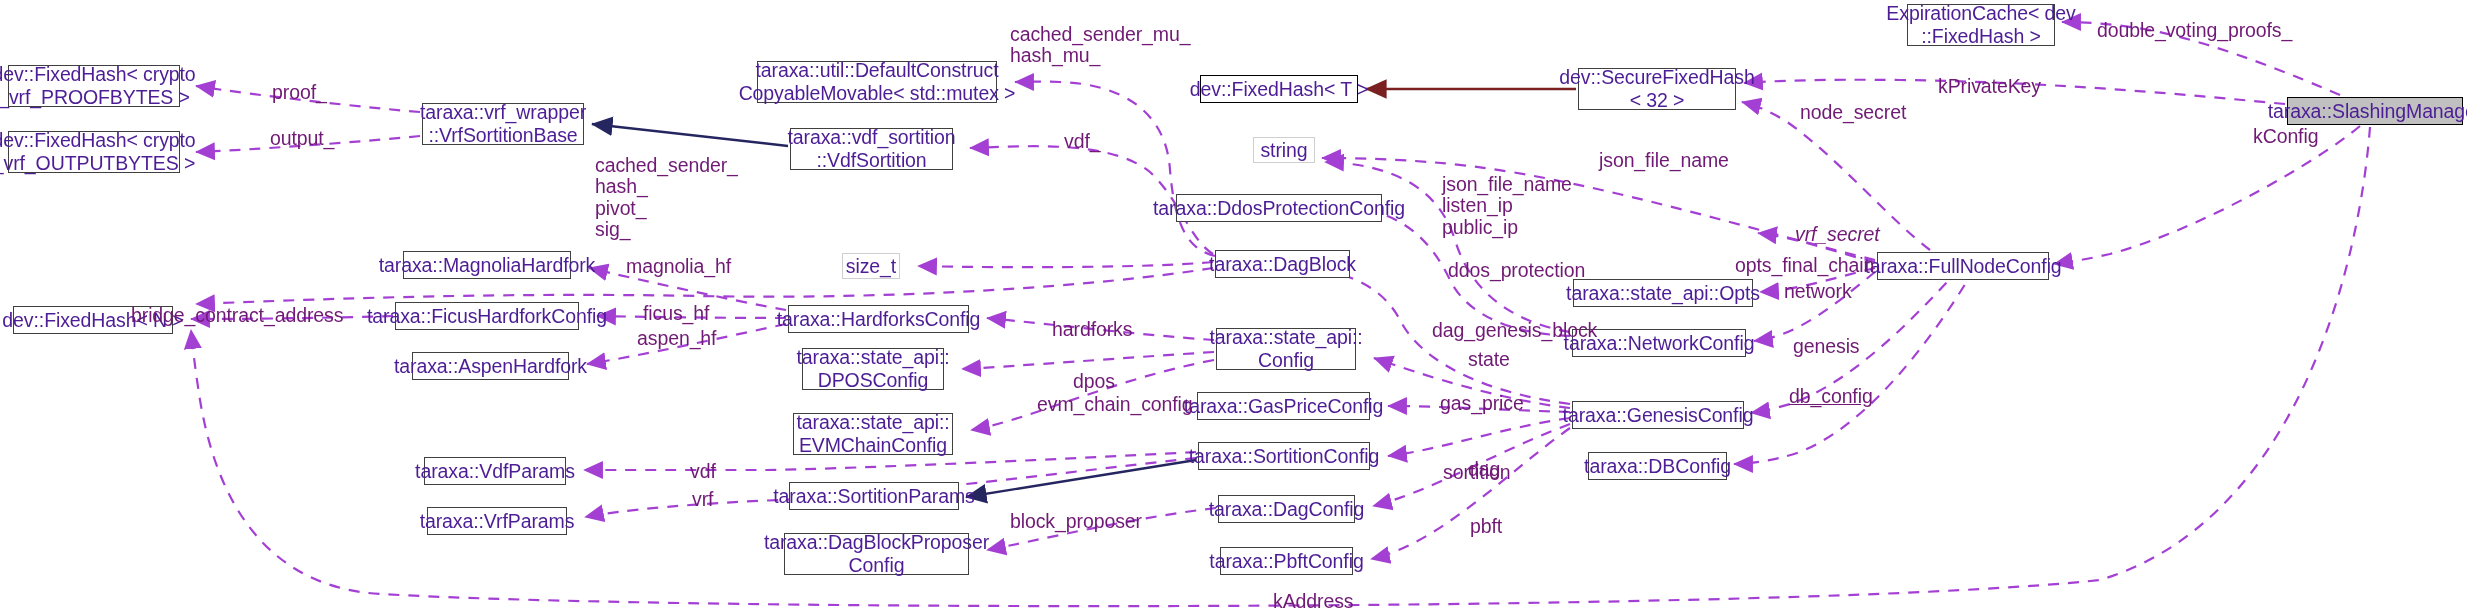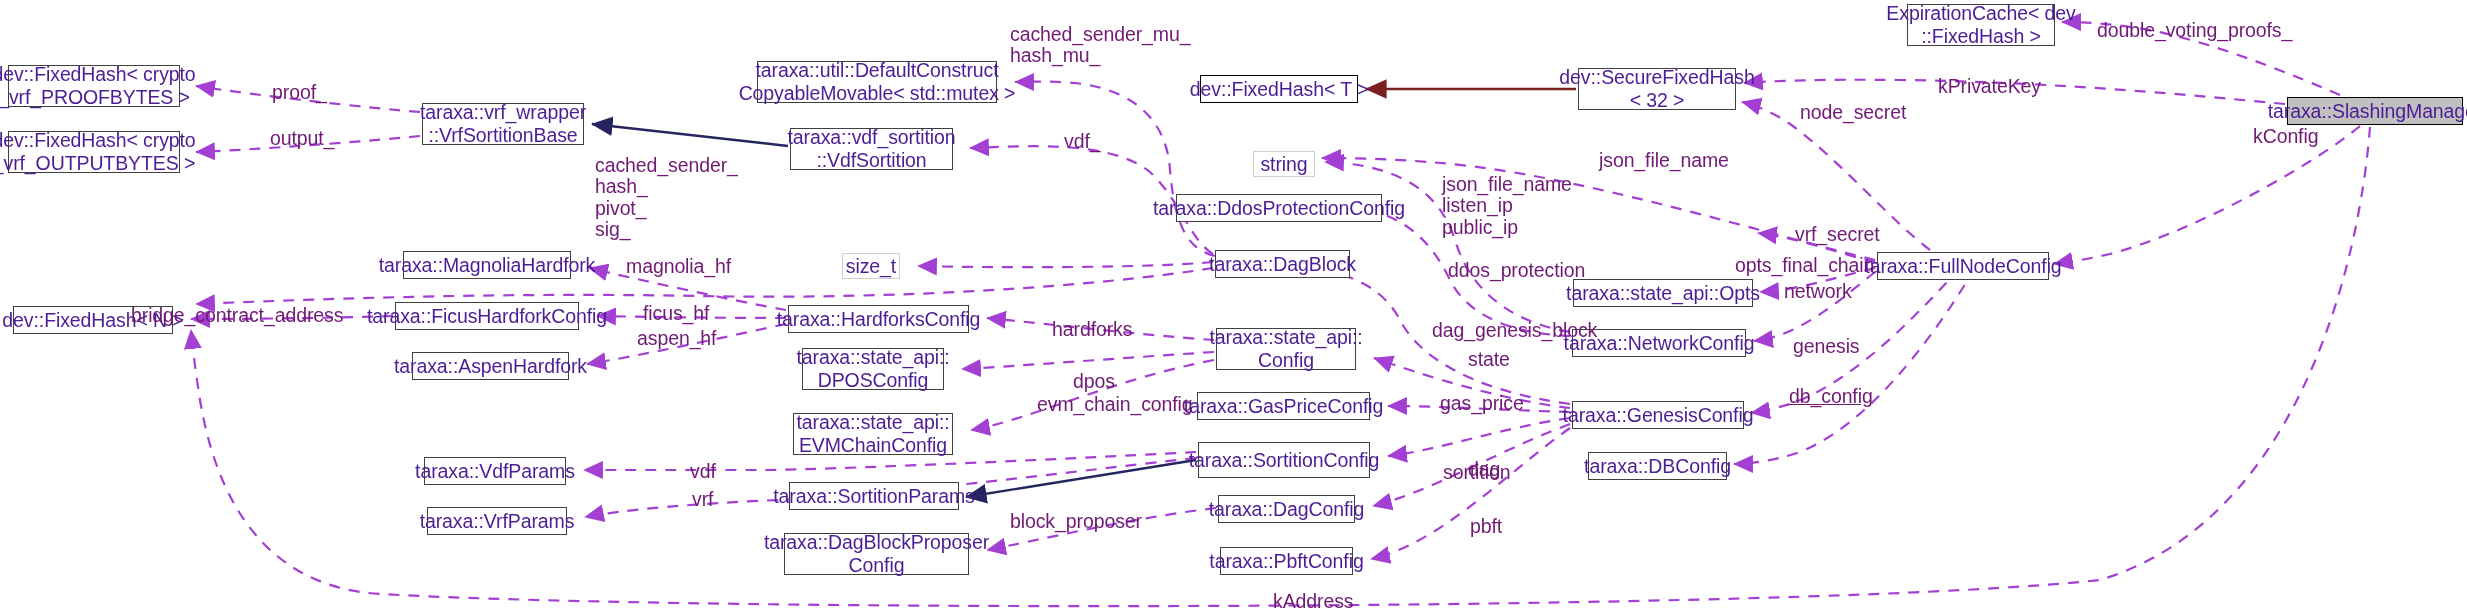--- a/index.html
+++ b/index.html
@@ -159,21 +159,21 @@
 _vrf_PROOFBYTES &gt;</span></div>
   <div class="node" style="left:8px;top:131px;width:172px;height:42px;"><span>dev::FixedHash&lt; crypto
 _vrf_OUTPUTBYTES &gt;</span></div>
   <div class="node" style="left:422px;top:103px;width:162px;height:42px;"><span>taraxa::vrf_wrapper
 ::VrfSortitionBase</span></div>
   <div class="node" style="left:757px;top:61px;width:240px;height:42px;"><span>taraxa::util::DefaultConstruct
 CopyableMovable&lt; std::mutex &gt;</span></div>
   <div class="node" style="left:790px;top:128px;width:163px;height:42px;"><span>taraxa::vdf_sortition
 ::VdfSortition</span></div>
   <div class="node plain" style="left:1200px;top:75px;width:158px;height:28px;"><span>dev::FixedHash&lt; T &gt;</span></div>
-  <div class="node faint" style="left:1253px;top:151px;width:62px;height:26px;"><span>string</span></div>
+  <div class="node faint" style="left:1253px;top:137px;width:62px;height:26px;"><span>string</span></div>
   <div class="node" style="left:1578px;top:68px;width:158px;height:42px;"><span>dev::SecureFixedHash
 &lt; 32 &gt;</span></div>
   <div class="node" style="left:1907px;top:4px;width:148px;height:42px;"><span>ExpirationCache&lt; dev
 ::FixedHash &gt;</span></div>
   <div class="node focus" style="left:2287px;top:97px;width:176px;height:28px;"><span>taraxa::SlashingManager</span></div>
   <div class="node" style="left:403px;top:251px;width:168px;height:28px;"><span>taraxa::MagnoliaHardfork</span></div>
   <div class="node" style="left:395px;top:302px;width:184px;height:28px;"><span>taraxa::FicusHardforkConfig</span></div>
   <div class="node" style="left:412px;top:352px;width:157px;height:28px;"><span>taraxa::AspenHardfork</span></div>
   <div class="node" style="left:13px;top:306px;width:160px;height:28px;"><span>dev::FixedHash&lt; N &gt;</span></div>
   <div class="node faint" style="left:842px;top:253px;width:58px;height:26px;"><span>size_t</span></div>
@@ -185,21 +185,21 @@
   <div class="node" style="left:424px;top:457px;width:142px;height:28px;"><span>taraxa::VdfParams</span></div>
   <div class="node" style="left:427px;top:507px;width:140px;height:28px;"><span>taraxa::VrfParams</span></div>
   <div class="node" style="left:789px;top:482px;width:170px;height:28px;"><span>taraxa::SortitionParams</span></div>
   <div class="node" style="left:784px;top:533px;width:185px;height:42px;"><span>taraxa::DagBlockProposer
 Config</span></div>
   <div class="node" style="left:1176px;top:194px;width:206px;height:28px;"><span>taraxa::DdosProtectionConfig</span></div>
   <div class="node" style="left:1215px;top:250px;width:135px;height:28px;"><span>taraxa::DagBlock</span></div>
   <div class="node" style="left:1216px;top:328px;width:140px;height:42px;"><span>taraxa::state_api::
 Config</span></div>
   <div class="node" style="left:1197px;top:392px;width:173px;height:28px;"><span>taraxa::GasPriceConfig</span></div>
-  <div class="node" style="left:1198px;top:442px;width:172px;height:36px;"><span>taraxa::SortitionConfig</span></div>
+  <div class="node" style="left:1198px;top:442px;width:172px;height:28px;"><span>taraxa::SortitionConfig</span></div>
   <div class="node" style="left:1218px;top:495px;width:137px;height:28px;"><span>taraxa::DagConfig</span></div>
   <div class="node" style="left:1220px;top:547px;width:133px;height:28px;"><span>taraxa::PbftConfig</span></div>
   <div class="node" style="left:1573px;top:279px;width:180px;height:28px;"><span>taraxa::state_api::Opts</span></div>
   <div class="node" style="left:1572px;top:329px;width:174px;height:28px;"><span>taraxa::NetworkConfig</span></div>
   <div class="node" style="left:1572px;top:401px;width:172px;height:28px;"><span>taraxa::GenesisConfig</span></div>
   <div class="node" style="left:1588px;top:452px;width:139px;height:28px;"><span>taraxa::DBConfig</span></div>
   <div class="node" style="left:1877px;top:252px;width:172px;height:28px;"><span>taraxa::FullNodeConfig</span></div>
 
   <div class="edge-label" style="left:272px;top:82px;width:90px;"><span>proof_</span></div>
   <div class="edge-label" style="left:270px;top:128px;width:96px;"><span>output_</span></div>
@@ -224,21 +224,21 @@
   <div class="edge-label" style="left:1432px;top:320px;width:196px;"><span>dag_genesis_block</span></div>
   <div class="edge-label" style="left:1468px;top:349px;width:64px;"><span>state</span></div>
   <div class="edge-label" style="left:1440px;top:393px;width:108px;"><span>gas_price</span></div>
   <div class="edge-label" style="left:1443px;top:418px;width:100px;margin-top:44px;"><span>sortition</span></div>
   <div class="edge-label" style="left:1468px;top:459px;width:52px;"><span>dag</span></div>
   <div class="edge-label" style="left:1470px;top:516px;width:54px;"><span>pbft</span></div>
   <div class="edge-label" style="left:1010px;top:511px;width:166px;"><span>block_proposer</span></div>
   <div class="edge-label" style="left:690px;top:461px;width:46px;"><span>vdf</span></div>
   <div class="edge-label" style="left:692px;top:489px;width:42px;"><span>vrf</span></div>
   <div class="edge-label" style="left:1599px;top:150px;width:162px;"><span>json_file_name</span></div>
-  <div class="edge-label" style="left:1795px;top:224px;width:112px;"><span>vrf_secret</span></div>
+  <div class="edge-label" style="left:1795px;top:224px;width:112px;font-style:italic;"><span>vrf_secret</span></div>
   <div class="edge-label" style="left:1735px;top:255px;width:186px;"><span>opts_final_chain</span></div>
   <div class="edge-label" style="left:1784px;top:281px;width:90px;"><span>network</span></div>
   <div class="edge-label" style="left:1793px;top:336px;width:88px;"><span>genesis</span></div>
   <div class="edge-label" style="left:1789px;top:386px;width:104px;text-decoration:underline;"><span>db_config</span></div>
   <div class="edge-label" style="left:1800px;top:102px;width:132px;"><span>node_secret</span></div>
   <div class="edge-label" style="left:1938px;top:76px;width:130px;"><span>kPrivateKey</span></div>
   <div class="edge-label" style="left:2097px;top:20px;width:240px;"><span>double_voting_proofs_</span></div>
   <div class="edge-label" style="left:2253px;top:126px;width:88px;"><span>kConfig</span></div>
   <div class="edge-label" style="left:1273px;top:591px;width:104px;"><span>kAddress</span></div>
 

